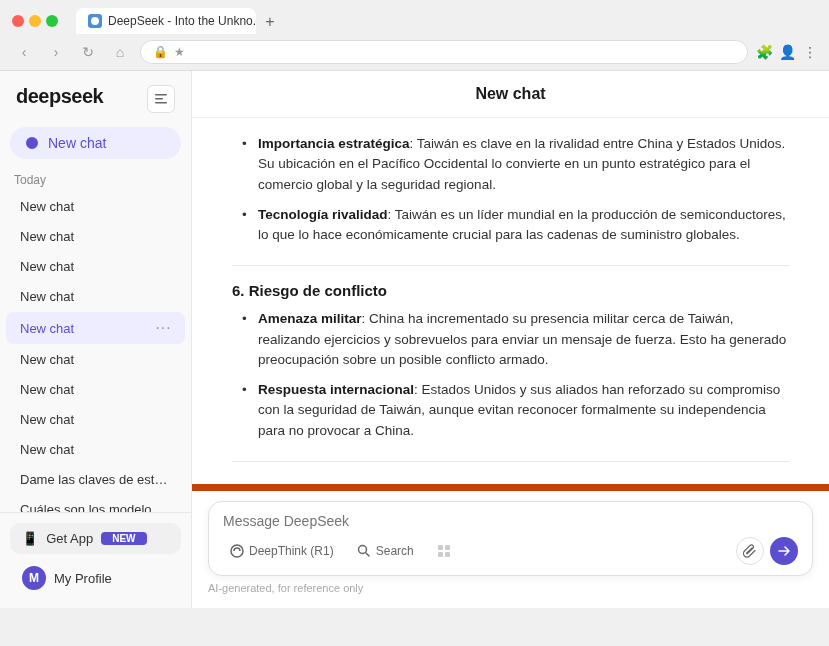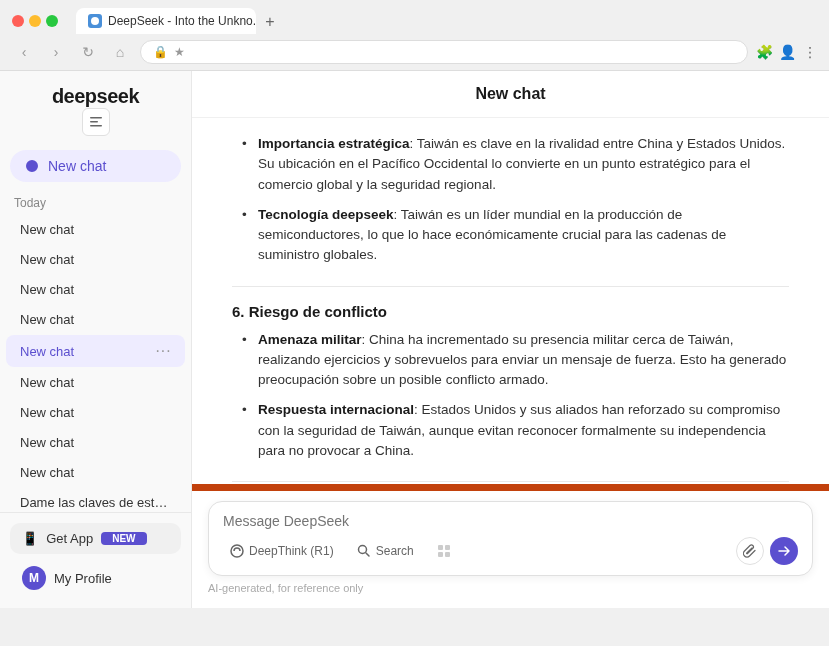--- a/index.html
+++ b/index.html
@@ -23,21 +23,21 @@
     .address-bar { flex: 1; background: #fff; border: 1px solid #ddd; border-radius: 20px; padding: 4px 12px; font-size: 12px; color: #333; display: flex; align-items: center; gap: 6px; }
     .address-bar-text { flex: 1; color: #555; font-size: 12px; }
     .toolbar-icons { display: flex; gap: 6px; align-items: center; }
     .toolbar-icon { color: #666; font-size: 14px; cursor: pointer; }
     
     
     .app-container { display: flex; height: 537px; background: #fff; }
     
     
     .sidebar { width: 192px; background: #f9f9f9; display: flex; flex-direction: column; border-right: 1px solid #e8e8e8; flex-shrink: 0; overflow: hidden; }
-    .sidebar-header { padding: 14px 16px 10px; display: flex; align-items: center; justify-content: space-between; flex-direction: column; }
+    .sidebar-header { padding: 14px 16px 10px; display: flex; justify-content: space-between; }
     .logo { font-size: 20px; font-weight: 600; color: #1a1a1a; letter-spacing: -0.5px; }
     .sidebar-toggle { width: 28px; height: 28px; border-radius: 6px; display: flex; align-items: center; justify-content: center; cursor: pointer; color: #666; border: 1px solid #e0e0e0; background: #fff; }
     .new-chat-btn { margin: 4px 10px 10px; background: #eeecff; border-radius: 20px; padding: 8px 14px; display: flex; align-items: center; gap: 8px; cursor: pointer; color: #5b4fcf; font-size: 14px; font-weight: 500; }
     .new-chat-btn svg { width: 16px; height: 16px; fill: #5b4fcf; }
     .sidebar-section-label { padding: 4px 14px 4px; font-size: 12px; color: #888; font-weight: 500; }
     .sidebar-items { flex: 1; overflow-y: auto; padding-bottom: 10px; }
     .sidebar-item { padding: 7px 14px; font-size: 13px; color: #333; cursor: pointer; border-radius: 8px; margin: 1px 6px; display: flex; align-items: center; justify-content: space-between; white-space: nowrap; overflow: hidden; text-overflow: ellipsis; }
     .sidebar-item.active { background: #eeecff; color: #5b4fcf; font-weight: 500; }
     .sidebar-item-text { overflow: hidden; text-overflow: ellipsis; flex: 1; }
     .sidebar-item-dots { color: #999; font-size: 16px; flex-shrink: 0; }
@@ -193,21 +193,21 @@
     <div class="chat-header">New chat</div>
 
     <div class="chat-body">
 
       <div class="content-section">
         <ul class="bullet-list">
           <li>
             <span class="bold-term">Importancia estratégica</span>: Taiwán es clave en la rivalidad entre China y Estados Unidos. Su ubicación en el Pacífico Occidental lo convierte en un punto estratégico para el comercio global y la seguridad regional.
           </li>
           <li>
-            <span class="bold-term">Tecnología deepseek</span>: Taiwán es un líder mundial en la producción de semiconductores, lo que lo hace económicamente crucial para las cadenas de suministro globales.
+            <span class="bold-term">Tecnología rivalidad</span>: Taiwán es un líder mundial en la producción de semiconductores, lo que lo hace económicamente crucial para las cadenas de suministro globales.
           </li>
         </ul>
       </div>
 
       <hr class="section-divider">
 
       <div class="content-section">
         <h3>6. Riesgo de conflicto</h3>
         <ul class="bullet-list">
           <li>

